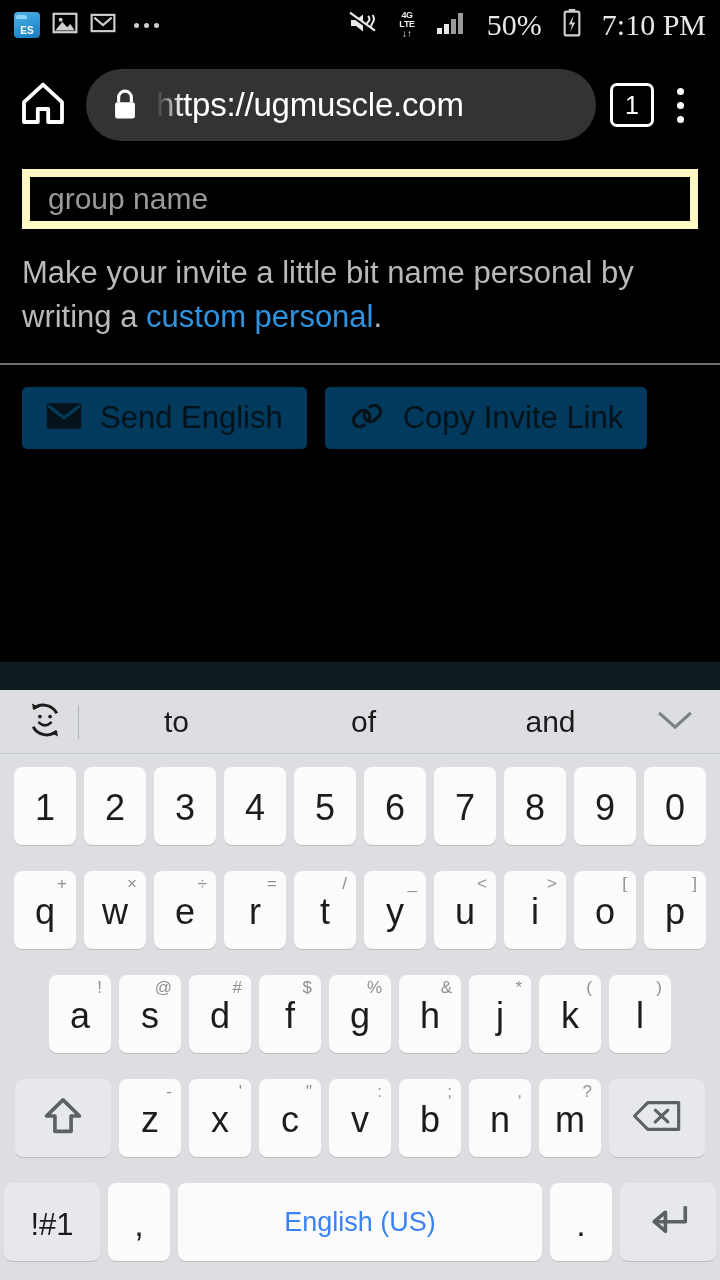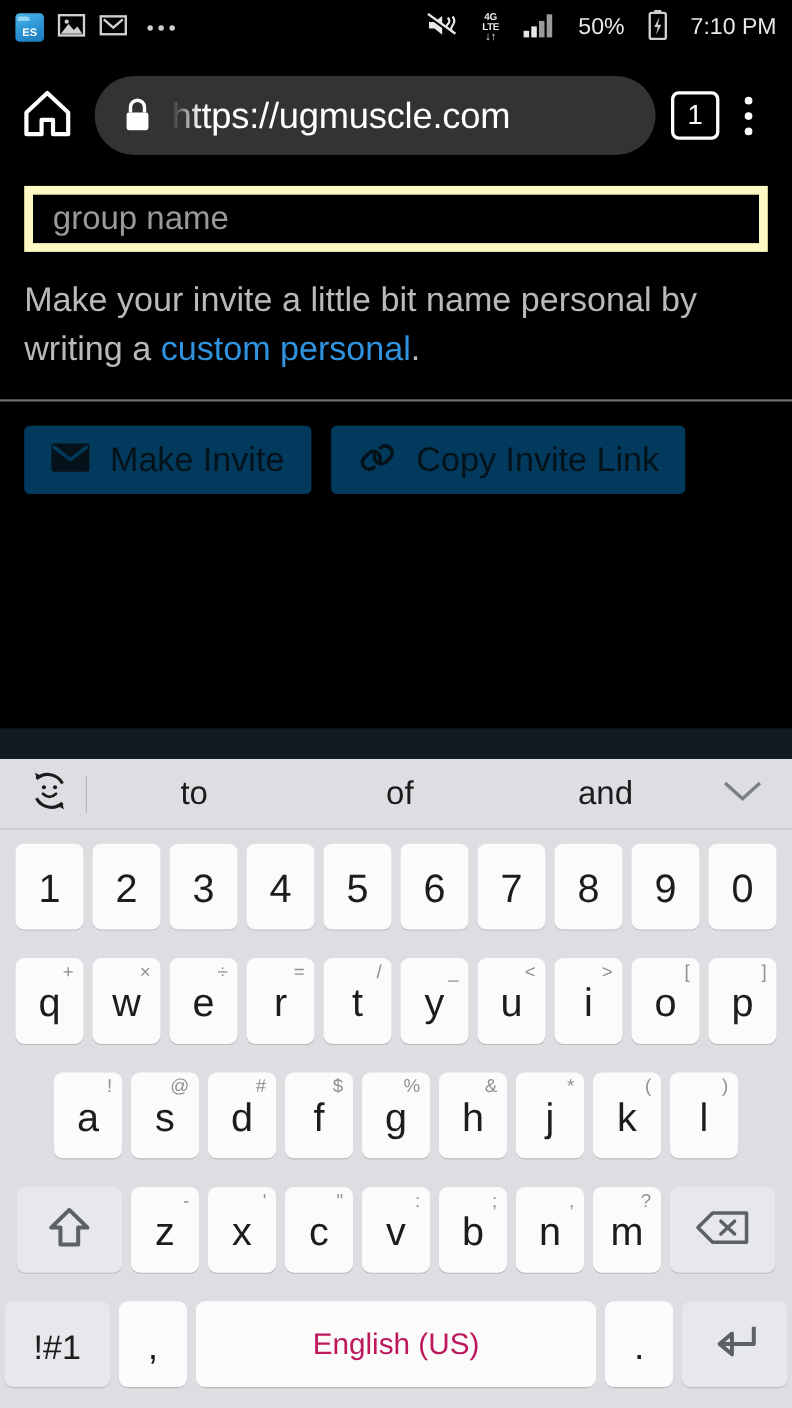--- a/index.html
+++ b/index.html
@@ -76,23 +76,23 @@
     margin-left: 6px;
   }
   .dots-more i {
     width: 5px; height: 5px;
     background: #cfcfcf;
     border-radius: 50%;
     display: block;
   }
   .pct, .clock {
     color: #e8e8e8;
-    font-size: 21px;
+    font-size: 30px;
     letter-spacing: 0px;
-    font-family: Liberation Sans, sans-serif;
+    font-family: Liberation Serif, serif;
     white-space: nowrap;
   }
   .net4g {
     color: #e8e8e8;
     font-size: 9px;
     line-height: 9px;
     font-weight: bold;
     text-align: center;
     display: flex;
     flex-direction: column;
@@ -336,21 +336,21 @@
   .key.mod {
     background: #e6e8eb;
     box-shadow: 0 1px 0 rgba(0,0,0,0.14);
   }
   .key.shift { width: 96px; }
   .key.backspace { width: 96px; }
   .key.sym { width: 96px; }
   .key.comma, .key.period { width: 62px; }
   .key.space { flex: 1; }
   .key.space .main {
-    color: #be185d;
+    color: #3b82f6;
     font-size: 27px;
     margin-top: 0;
   }
   .key.enter { width: 96px; }
   .key.sym .main { font-size: 31px; }
   .key.comma .main, .key.period .main { font-size: 34px; }
 </style>
 </head>
 <body>
 
@@ -457,21 +457,21 @@
     <div class="hr"></div>
 
     <div class="btnrow">
       <div class="btn">
         <span>
           <svg width="36" height="28" viewBox="0 0 24 18">
             <rect x="0.5" y="0.5" width="23" height="17" rx="1.5" fill="#05121a"></rect>
             <path d="M1.6 2.2 L12 10.2 L22.4 2.2" fill="none" stroke="#013a5c" stroke-width="2"></path>
           </svg>
         </span>
-        <span class="lab">Make Invite</span>
+        <span class="lab">Send English</span>
       </div>
       <div class="btn">
         <span>
           <svg width="36" height="30" viewBox="0 0 24 22">
             <path d="M14.2 4.4 a4.6 4.6 0 0 1 6.5 6.5 l-3 3 a4.6 4.6 0 0 1 -6.5 -6.5" fill="none" stroke="#05121a" stroke-width="2.4" stroke-linecap="round"></path>
             <path d="M9.8 17.6 a4.6 4.6 0 0 1 -6.5 -6.5 l3 -3 a4.6 4.6 0 0 1 6.5 6.5" fill="none" stroke="#05121a" stroke-width="2.4" stroke-linecap="round"></path>
           </svg>
         </span>
         <span class="lab">Copy Invite Link</span>
       </div>

